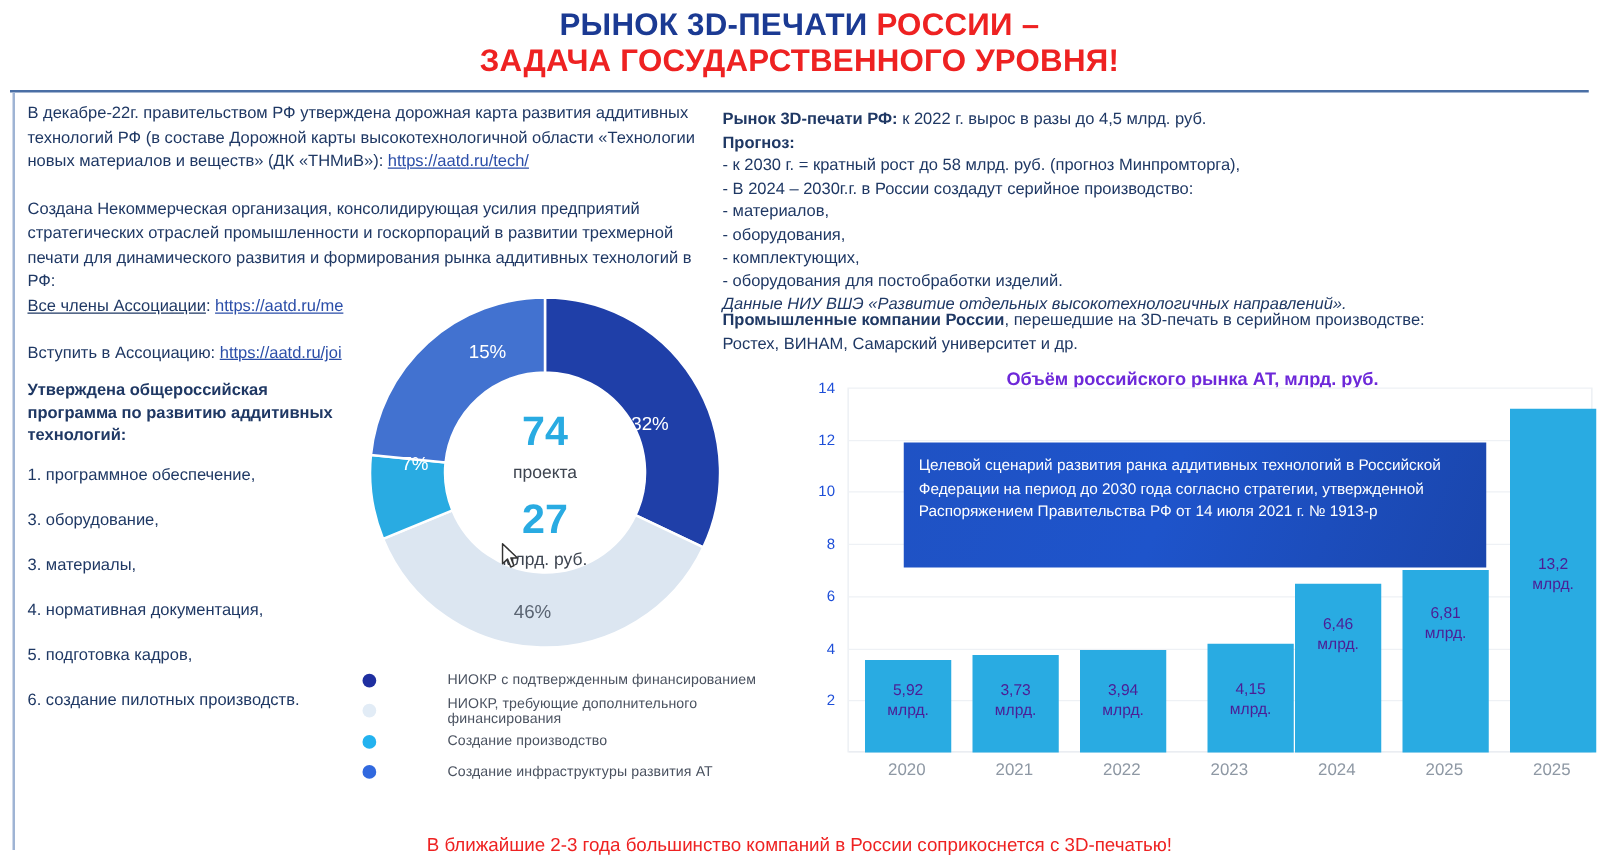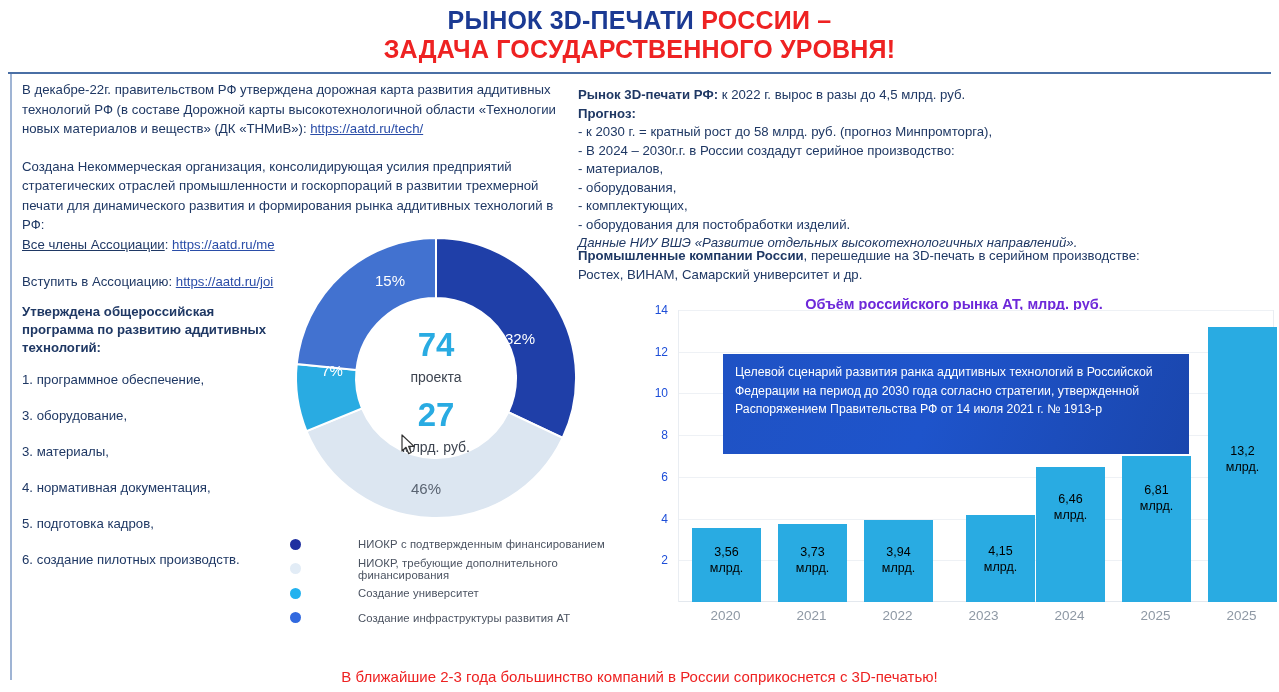--- a/index.html
+++ b/index.html
@@ -63,21 +63,21 @@
             font-size:14.5px;font-weight:bold;color:#6d28d9;}
   #plot{position:absolute;left:42px;top:14px;width:594px;height:292px;
         background:#ffffff;border-left:1px solid #e9edf2;border-right:1px solid #e9edf2;}
   #plot .grid{position:absolute;left:0;width:100%;height:1px;background:#eef1f5;}
   #plot .baseline{position:absolute;left:0;bottom:0;width:100%;height:1px;background:#e3e8ee;}
   #yaxis{position:absolute;left:0;top:14px;width:36px;height:292px;}
   #yaxis div{position:absolute;right:4px;transform:translateY(-50%);
              font-size:12px;color:#1d4ed8;}
   .bar{position:absolute;bottom:0;background:#29abe2;display:flex;
        flex-direction:column;align-items:center;}
-  .bval{font-size:12.5px;color:#000000;line-height:16px;text-align:center;}
+  .bval{font-size:12.5px;color:#4c1d95;line-height:16px;text-align:center;}
   .bval .u2{display:block;}
   .xlab{position:absolute;top:312px;font-size:13.5px;color:#8e98a4;text-align:center;}
   #callout{position:absolute;left:44px;top:44px;width:466px;height:100px;
            background:linear-gradient(110deg,#1f52c4 0%,#1e54cb 45%,#1a46ad 100%);
            color:#ffffff;padding:9px 12px 0 12px;box-sizing:border-box;
            font-size:12.3px;line-height:18.6px;}
 
   
   #footer{left:0;top:668px;width:1279px;text-align:center;
           font-size:15px;font-weight:normal;color:#ee2222;}
@@ -163,21 +163,21 @@
   <div class="lgrow">
     <span class="lgdot" style="background:#1f2fa0"></span>
     <span class="lgtxt">НИОКР с подтвержденным финансированием</span>
   </div>
   <div class="lgrow">
     <span class="lgdot" style="background:#e2ecf6"></span>
     <span class="lgtxt">НИОКР, требующие дополнительного финансирования</span>
   </div>
   <div class="lgrow">
     <span class="lgdot" style="background:#23b2ef"></span>
-    <span class="lgtxt">Создание университет</span>
+    <span class="lgtxt">Создание производство</span>
   </div>
   <div class="lgrow">
     <span class="lgdot" style="background:#3169df"></span>
     <span class="lgtxt">Создание инфраструктуры развития АТ</span>
   </div>
 </div>
 
 <div class="abs" id="barWrap">
   <div id="barTitle">Объём российского рынка АТ, млрд. руб.</div>
 
@@ -196,21 +196,21 @@
     <div class="grid" style="top:14.286%"></div>
     <div class="grid" style="top:28.571%"></div>
     <div class="grid" style="top:42.857%"></div>
     <div class="grid" style="top:57.143%"></div>
     <div class="grid" style="top:71.429%"></div>
     <div class="grid" style="top:85.714%"></div>
     <div class="baseline"></div>
 
     <div class="bar" style="left:13px;width:69px;height:25.43%;">
       <div class="bval" style="margin-top:16px;">
-        <span>3,56</span>
+        <span>5,92</span>
         <span class="u2">млрд.</span>
       </div>
     </div>
     <div class="bar" style="left:99px;width:69px;height:26.64%;">
       <div class="bval" style="margin-top:20px;">
         <span>3,73</span>
         <span class="u2">млрд.</span>
       </div>
     </div>
     <div class="bar" style="left:185px;width:69px;height:28.14%;">

